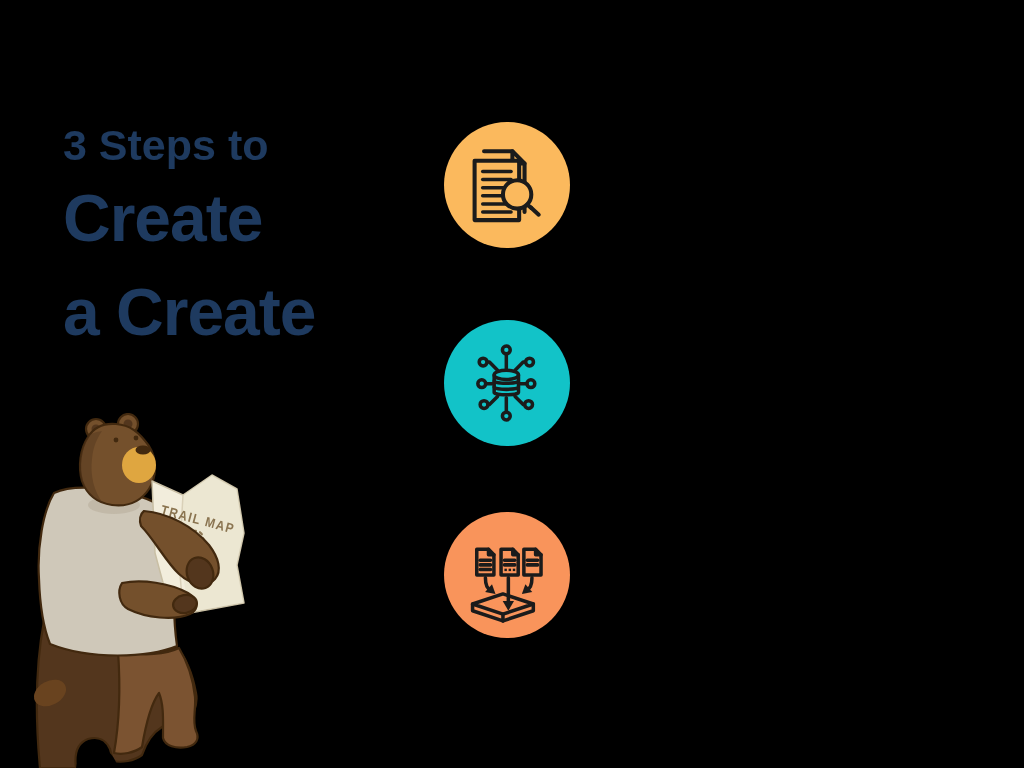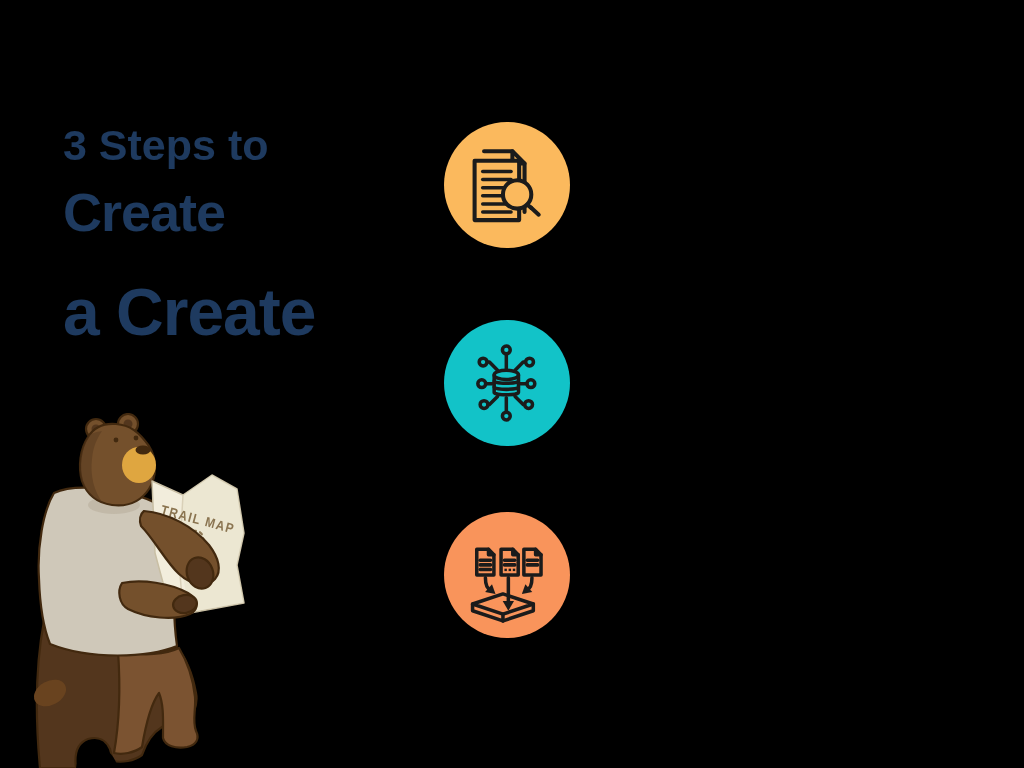--- a/index.html
+++ b/index.html
@@ -1,19 +1,19 @@
 <!DOCTYPE html>
 <html><head>
 <meta charset="utf-8">
 <style>
   html,body{margin:0;padding:0;width:1024px;height:768px;overflow:hidden;background:#000;}
   .canvas{position:relative;width:820px;height:768px;font-family:"Liberation Sans",sans-serif;text-align:right;}
   .title-block{position:absolute;left:63px;top:0;line-height:1;font-weight:bold;}
   .title-kicker{position:absolute;left:0;top:124px;font-size:43px;letter-spacing:0;white-space:nowrap;}
-  .title-line1{position:absolute;left:0;top:185px;font-size:54px;letter-spacing:-1px;white-space:nowrap;}
+  .title-line1{position:absolute;left:0;top:185px;font-size:66px;letter-spacing:-1px;white-space:nowrap;}
   .title-line2{position:absolute;left:0;top:279px;font-size:66px;letter-spacing:-1px;white-space:nowrap;}
   .step-circle{position:absolute;left:444px;width:126px;height:126px;border-radius:50%;
                background:var(--bg);display:flex;align-items:center;justify-content:center;}
   .step-1{top:122px}.step-2{top:320px}.step-3{top:512px}
   .icon{width:108px;height:108px;display:block;}
   .stk{stroke:currentColor;fill:none;stroke-width:3;stroke-linecap:round;stroke-linejoin:round;}
   .stk-thin{stroke:currentColor;fill:none;stroke-width:2.6;stroke-linecap:round;stroke-linejoin:round;}
   .mask{fill:var(--bg);}
   .solid{fill:currentColor;stroke:none;}
   .bear-svg{position:absolute;left:22px;top:413px;width:230px;height:355px;}

